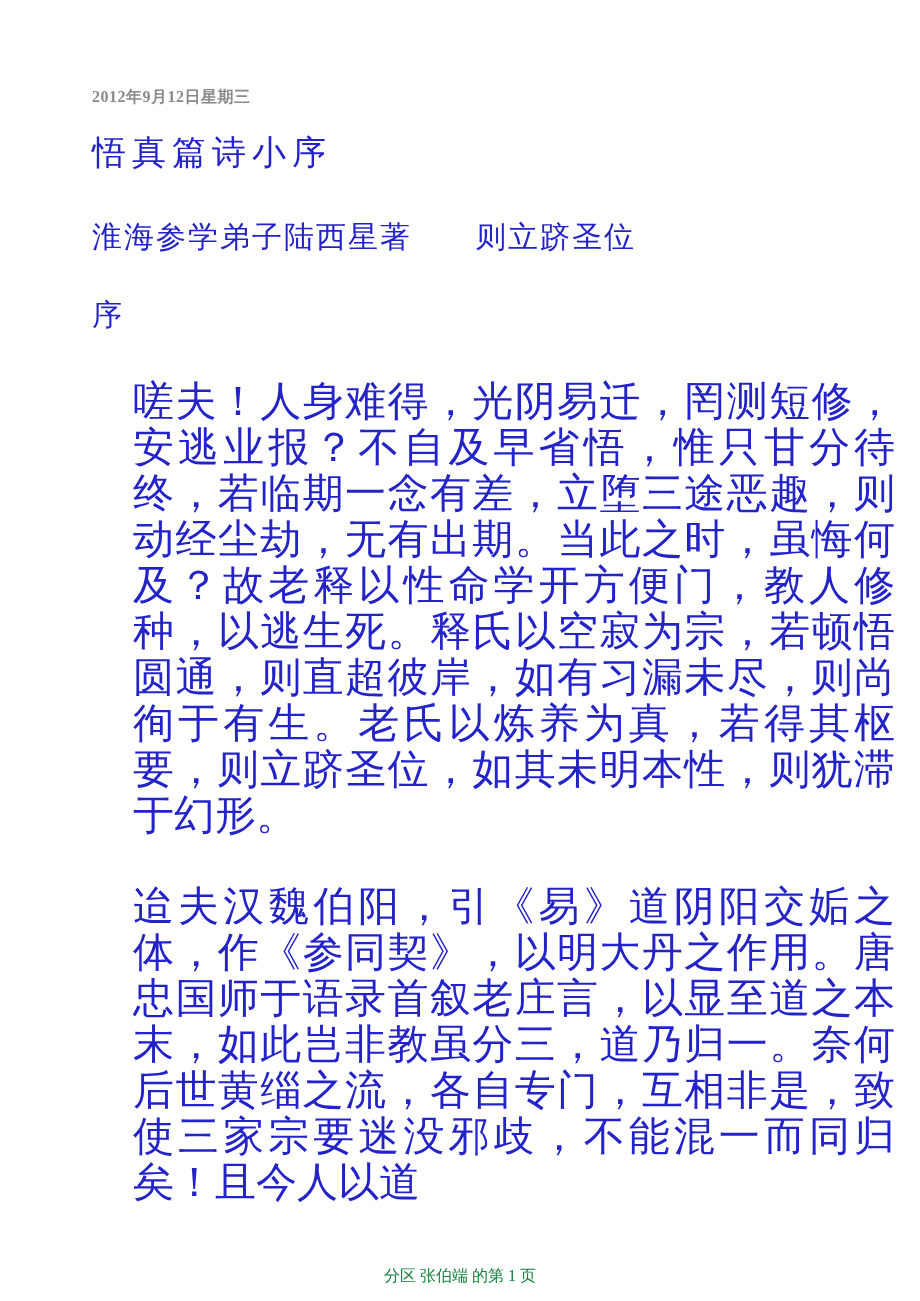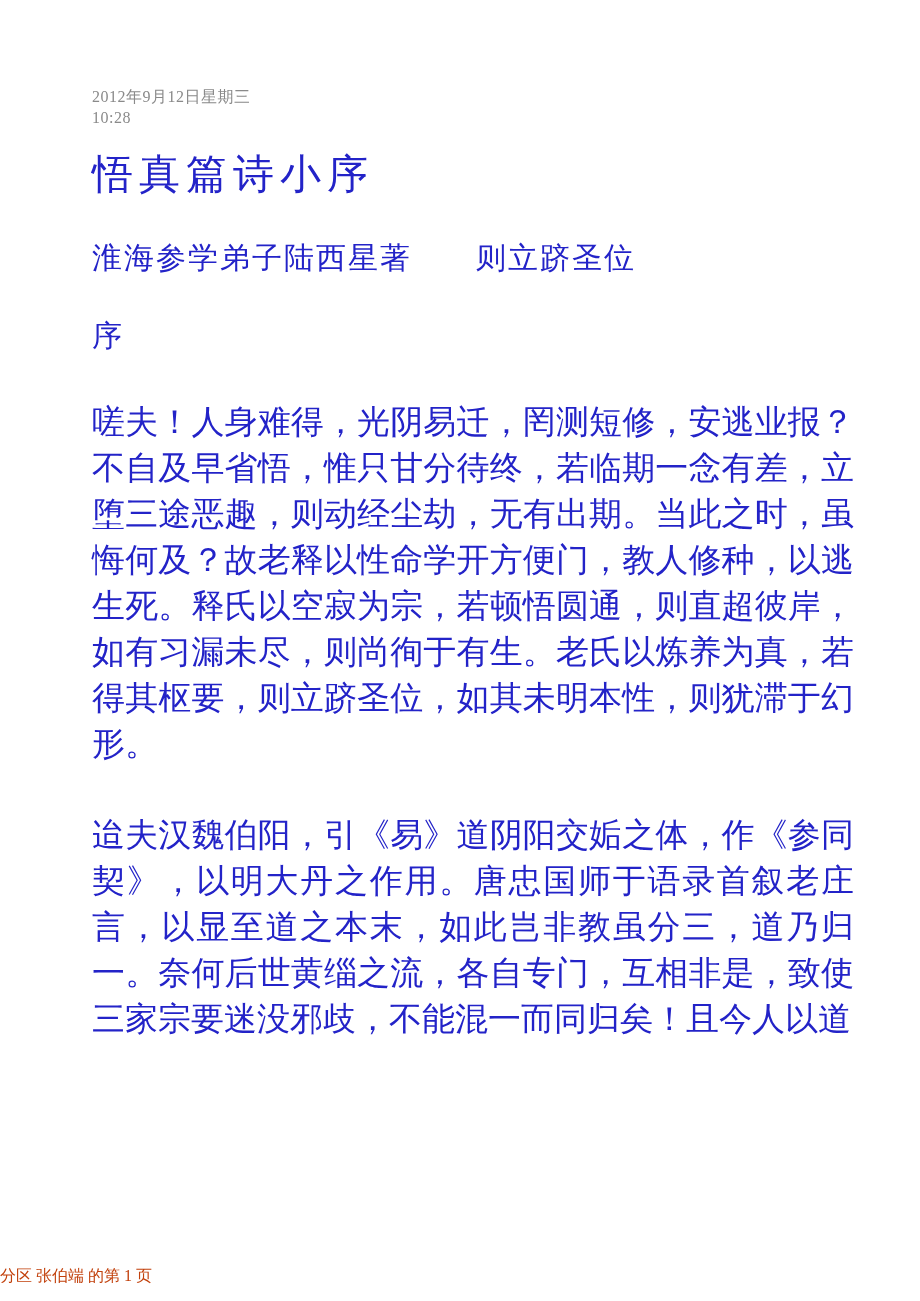--- a/index.html
+++ b/index.html
@@ -14,25 +14,26 @@
   }
   .content {
     padding: 86px 70px 0 92px;
     width: 100%;
   }
   .timestamp {
     color: #8a8a8a;
     font-size: 16px;
     line-height: 21px;
     letter-spacing: 0.5px;
+    font-weight: bold;
   }
   .doc-title {
     margin-top: 24px;
     color: #2323c8;
-    font-size: 41px;
+    font-size: 34px;
     line-height: 44px;
     letter-spacing: 6px;
     font-weight: normal;
   }
   .byline {
     margin-top: 44px;
     color: #2323c8;
     font-size: 30px;
     line-height: 36px;
     letter-spacing: 2px;
@@ -40,44 +41,44 @@
   .section-heading {
     margin-top: 42px;
     color: #2323c8;
     font-size: 30px;
     line-height: 36px;
     font-weight: normal;
   }
   .body-text p {
     margin-top: 45px;
     color: #2323c8;
-    font-size: 33px;
+    font-size: 41px;
     line-height: 46px;
     text-align: justify;
     width: 762px;
+    margin-left: 41px;
   }
   .footer {
     position: absolute;
     bottom: 14px;
     left: 0;
     width: 100%;
-    text-align: left;
-    color: #c2410c;
+    text-align: center;
+    color: #15803d;
     font-size: 16px;
   }
 </style>
 </head>
 <body>
 
 <div class="page">
   <div class="content">
 
     <div class="timestamp">
       <div>2012年9月12日星期三</div>
-      <div>10:28</div>
     </div>
 
     <h1 class="doc-title">悟真篇诗小序</h1>
 
     <div class="byline">淮海参学弟子陆西星著　　则立跻圣位</div>
 
     <h2 class="section-heading">序</h2>
 
     <div class="body-text">
       <p>嗟夫！人身难得，光阴易迁，罔测短修，安逃业报？不自及早省悟，惟只甘分待终，若临期一念有差，立堕三途恶趣，则动经尘劫，无有出期。当此之时，虽悔何及？故老释以性命学开方便门，教人修种，以逃生死。释氏以空寂为宗，若顿悟圆通，则直超彼岸，如有习漏未尽，则尚徇于有生。老氏以炼养为真，若得其枢要，则立跻圣位，如其未明本性，则犹滞于幻形。</p>

